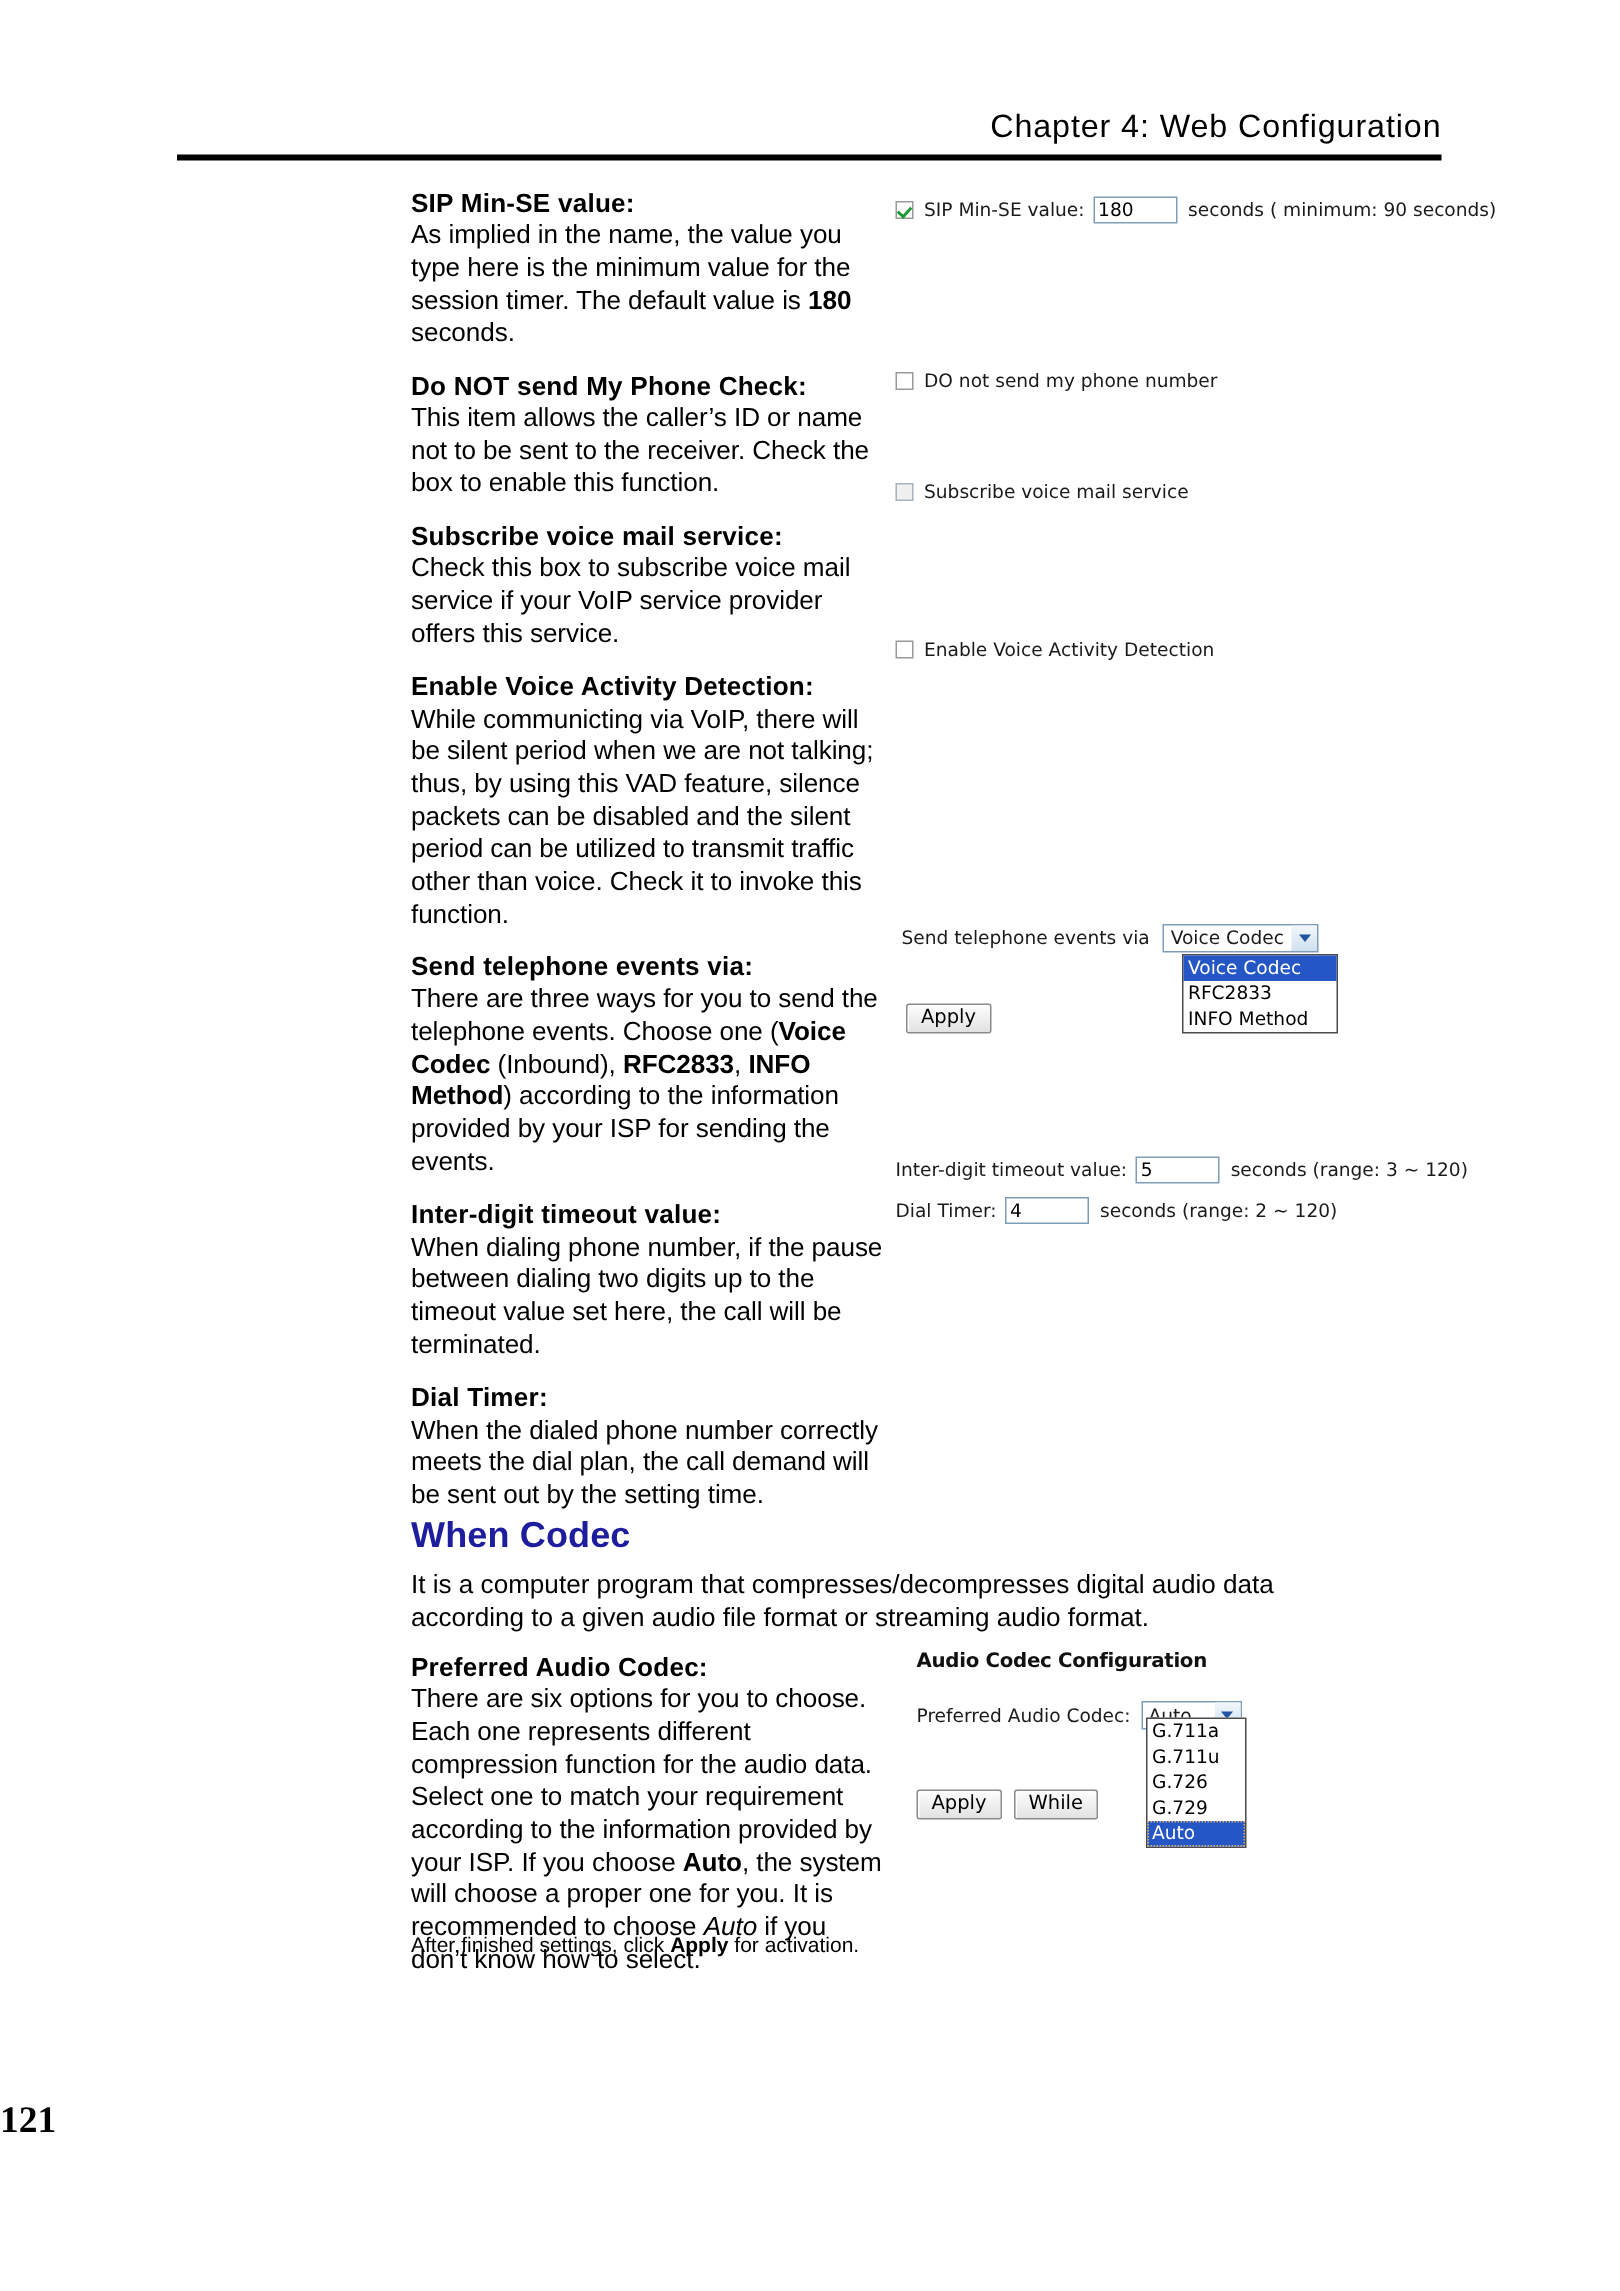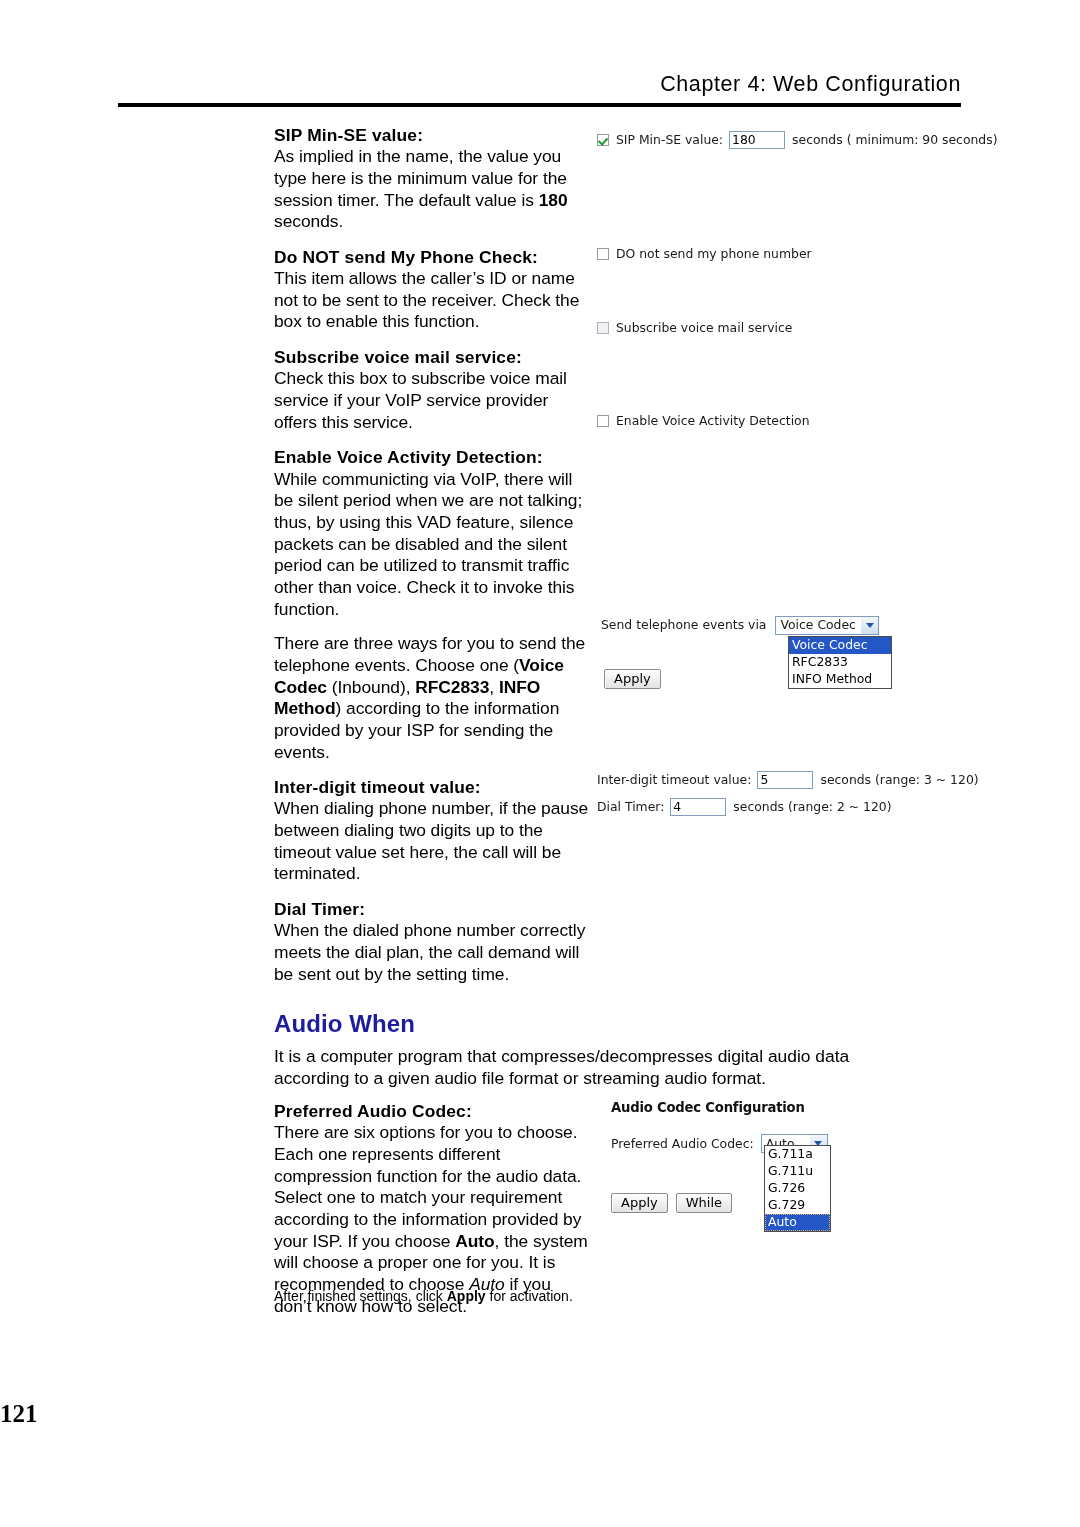--- a/index.html
+++ b/index.html
@@ -253,36 +253,37 @@
     <div class="hd">Subscribe voice mail service:</div>
     <div class="bd">Check this box to subscribe voice mail service if your VoIP service provider offers this service.</div>
   </div>
 
   <div class="blk">
     <div class="hd">Enable Voice Activity Detection:</div>
     <div class="bd">While communicting via VoIP, there will be silent period when we are not talking; thus, by using this VAD feature, silence packets can be disabled and the silent period can be utilized to transmit traffic other than voice. Check it to invoke this function.</div>
   </div>
 
   <div class="blk">
+    <div class="hd">Send telephone events via:</div>
     <div class="bd">There are three ways for you to send the telephone events. Choose one (<b>Voice Codec</b> (Inbound), <b>RFC2833</b>, <b>INFO Method</b>) according to the information provided by your ISP for sending the events.</div>
   </div>
 
   <div class="blk">
     <div class="hd">Inter-digit timeout value:</div>
     <div class="bd">When dialing phone number, if the pause between dialing two digits up to the timeout value set here, the call will be terminated.</div>
   </div>
 
   <div class="blk">
     <div class="hd">Dial Timer:</div>
     <div class="bd">When the dialed phone number correctly meets the dial plan, the call demand will be sent out by the setting time.</div>
   </div>
 
 </div>
 
-<div id="audio-codec-heading">Audio When</div>
+<div id="audio-codec-heading">When Codec</div>
 <div id="audio-codec-intro">It is a computer program that compresses/decompresses digital audio data according to a given audio file format or streaming audio format.</div>
 
 <div id="preferred-block">
   <div class="blk">
     <div class="hd">Preferred Audio Codec:</div>
     <div class="bd">There are six options for you to choose. Each one represents different compression function for the audio data. Select one to match your requirement according to the information provided by your ISP. If you choose <b>Auto</b>, the system will choose a proper one for you. It is recommended to choose <i>Auto</i> if you don’t know how to select.</div>
   </div>
 </div>
 
 <div id="after-settings-block">After finished settings, click <b>Apply</b> for activation.</div>
@@ -299,21 +300,21 @@
 <div class="ui ui-row" style="left:597px; top:248px;">
   <span class="cb"></span>
   <span>DO not send my phone number</span>
 </div>
 
 <div class="ui ui-row" style="left:597px; top:322px;justify-content:flex-end;">
   <span class="cb dim"></span>
   <span>Subscribe voice mail service</span>
 </div>
 
-<div class="ui ui-row" style="left:597px; top:415px;">
+<div class="ui ui-row" style="left:597px; top:427px;">
   <span class="cb"></span>
   <span>Enable Voice Activity Detection</span>
 </div>
 
 <div class="ui" style="left:601px; top:616px;">
   <div class="ui-row">
     <span>Send telephone events via</span>
     <span class="sel" style="width:104px; margin-left:9px;">
       <span>Voice Codec</span>
       <span class="arrowbtn">

